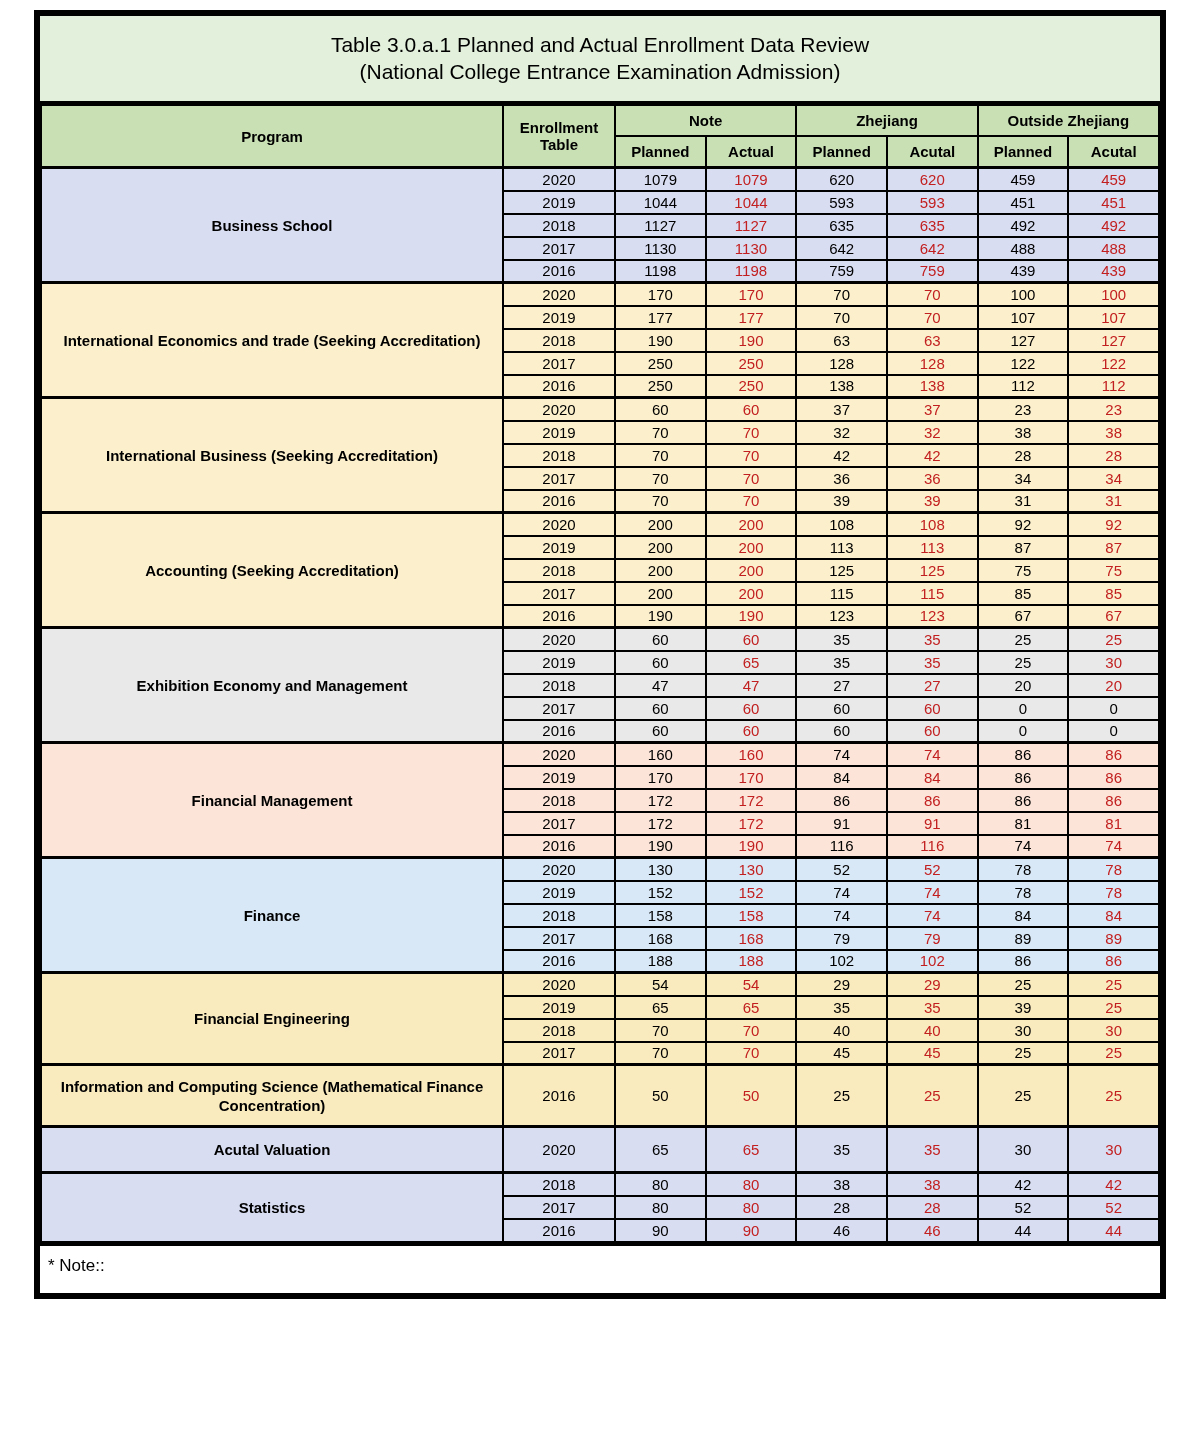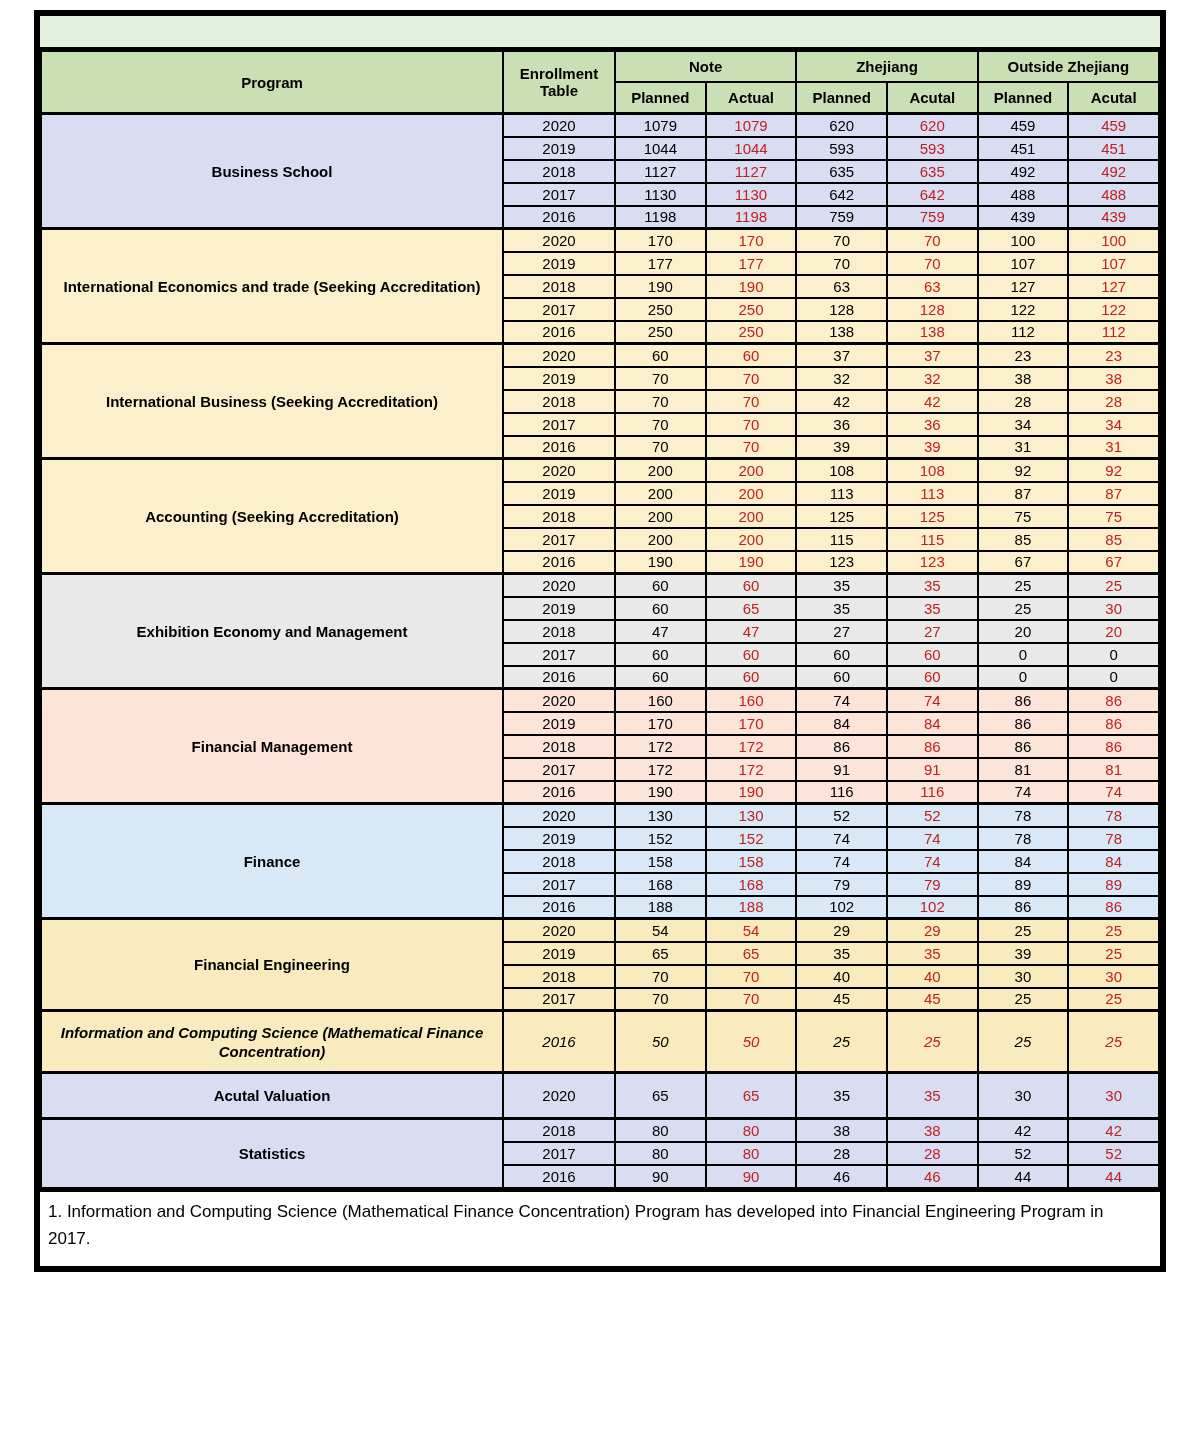--- a/index.html
+++ b/index.html
@@ -63,20 +63,22 @@
     line-height: 27px;
   }
 </style>
 </head>
 <body>
 
 <div class="page">
   <div class="sheet">
 
     <div class="title-block">
+      <div>Table 3.0.a.1 Planned and Actual Enrollment Data Review</div>
+      <div>(National College Entrance Examination Admission)</div>
     </div>
 
     <table class="enroll">
       <colgroup>
         <col style="width:462px">
         <col style="width:112px">
         <col>
           <col>
           <col>
           <col>
@@ -453,21 +455,21 @@
           </tr>
           <tr style="height: 23px;">
             <td class="year thick-l thick-r" style="background: rgb(250, 235, 190);">2017</td>
             <td class="val" style="background: rgb(250, 235, 190);">70</td>
             <td class="val red" style="background: rgb(250, 235, 190);">70</td>
             <td class="val thick-l" style="background: rgb(250, 235, 190);">45</td>
             <td class="val red" style="background: rgb(250, 235, 190);">45</td>
             <td class="val thick-l" style="background: rgb(250, 235, 190);">25</td>
             <td class="val red" style="background: rgb(250, 235, 190);">25</td>
           </tr>
-          <tr class="group-start" style="height: 62px; font-style: italic;">
+          <tr class="group-start" style="height: 62px;">
             <td class="prog" rowspan="1" style="background: rgb(250, 235, 190);">Information and Computing Science (Mathematical Finance Concentration)</td>
             <td class="year thick-l thick-r" style="background: rgb(250, 235, 190);">2016</td>
             <td class="val" style="background: rgb(250, 235, 190);">50</td>
             <td class="val red" style="background: rgb(250, 235, 190);">50</td>
             <td class="val thick-l" style="background: rgb(250, 235, 190);">25</td>
             <td class="val red" style="background: rgb(250, 235, 190);">25</td>
             <td class="val thick-l" style="background: rgb(250, 235, 190);">25</td>
             <td class="val red" style="background: rgb(250, 235, 190);">25</td>
           </tr>
           <tr class="group-start" style="height: 46px;">
@@ -505,18 +507,18 @@
             <td class="val red" style="background: rgb(217, 221, 242);">90</td>
             <td class="val thick-l" style="background: rgb(217, 221, 242);">46</td>
             <td class="val red" style="background: rgb(217, 221, 242);">46</td>
             <td class="val thick-l" style="background: rgb(217, 221, 242);">44</td>
             <td class="val red" style="background: rgb(217, 221, 242);">44</td>
           </tr>
         </tbody>
     </table>
 
     <div class="note-block">
-      <div>1. Information and Computing Science (Mathematical Finance Concentration) Program has developed into Financial Engineering Program in 2017.</div>
+      <div>* Note::</div>
     </div>
 
   </div>
 
 </div>
 
 </body></html>

